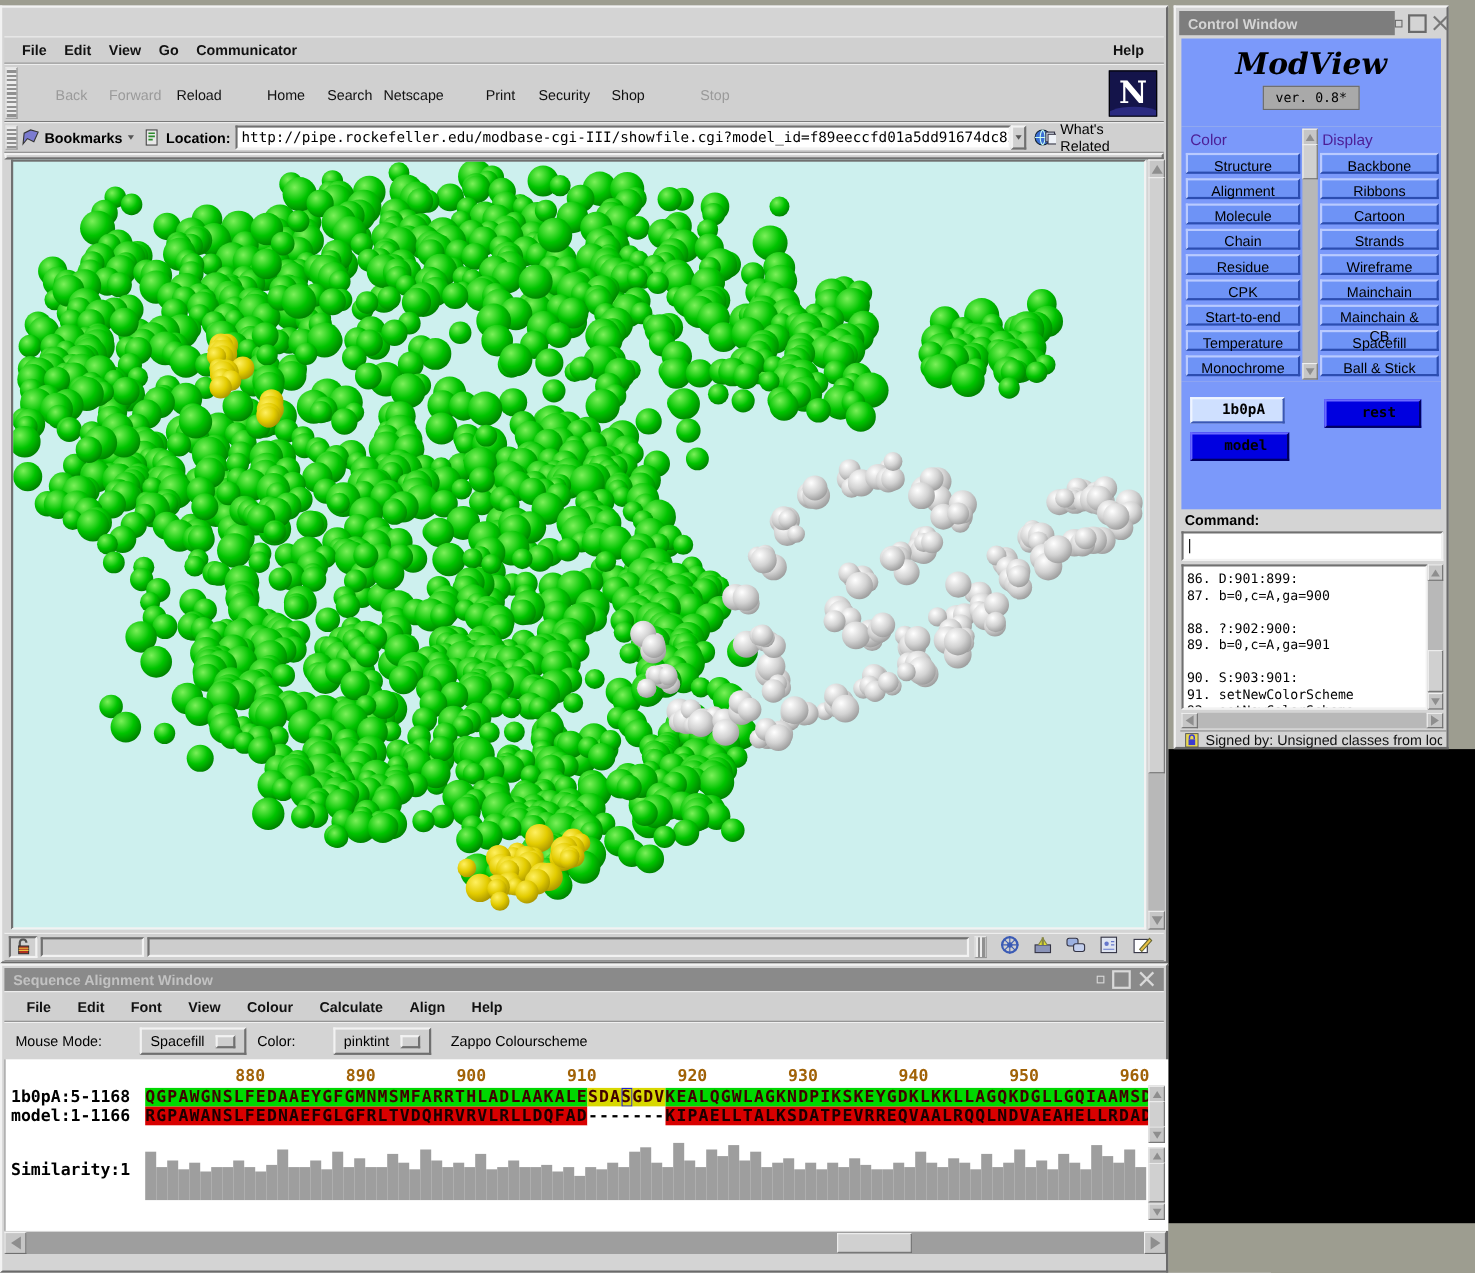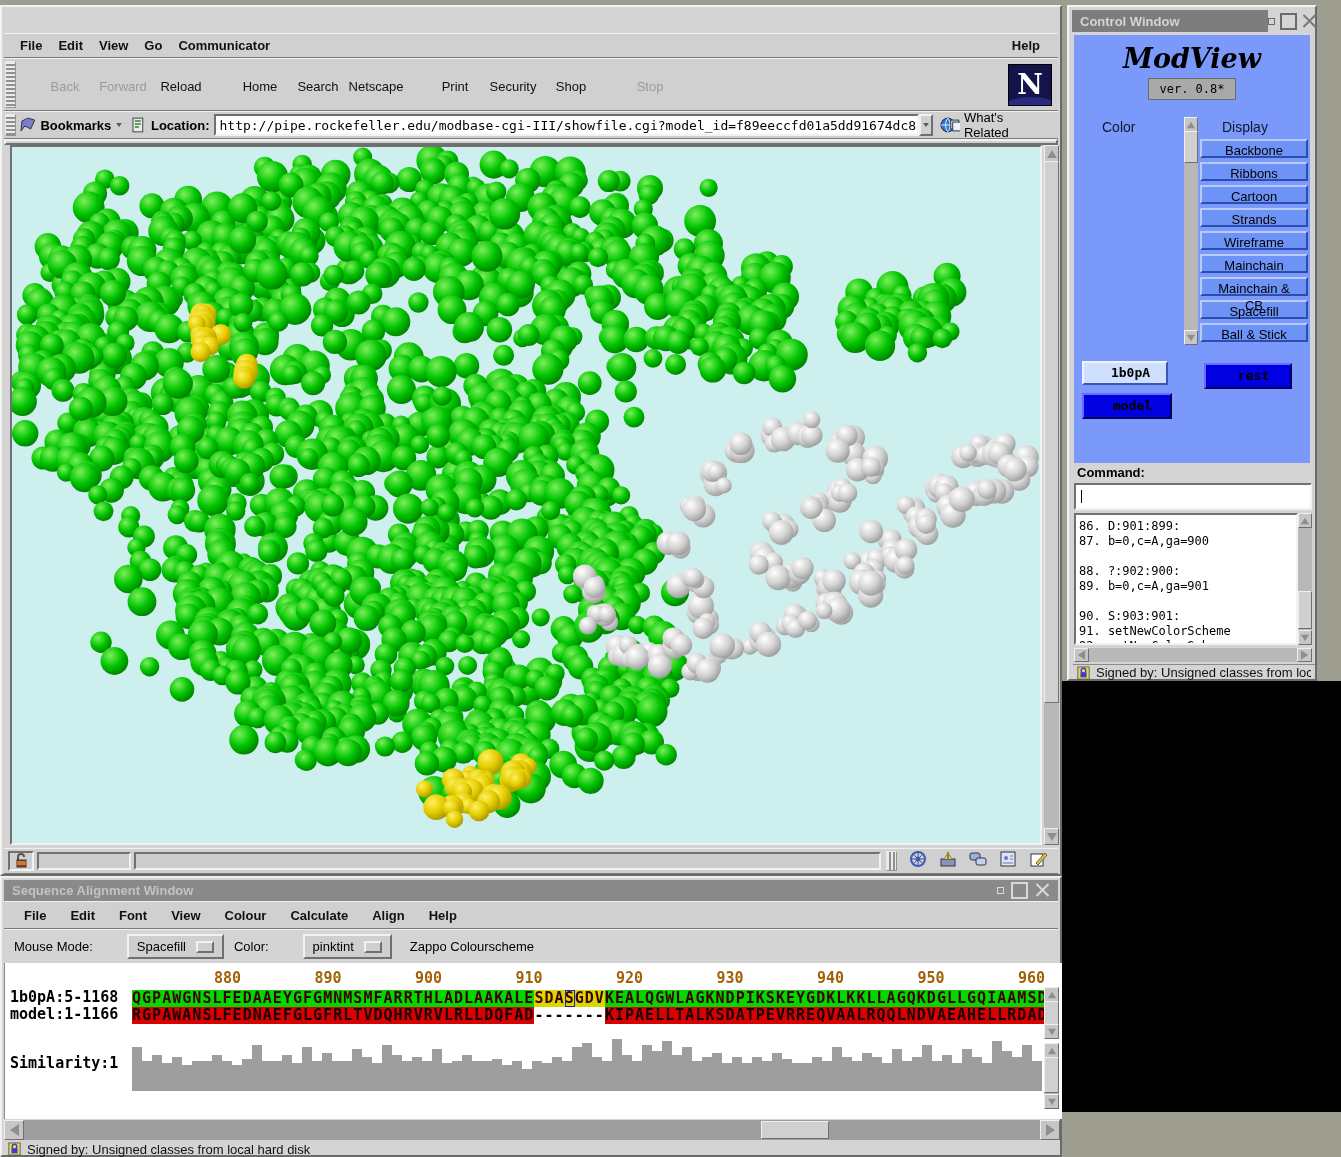--- a/index.html
+++ b/index.html
@@ -34,21 +34,21 @@
   .tri-left{width:0;height:0;border-top:6px solid transparent;border-bottom:6px solid transparent;border-right:9px solid #8e8e8e;}
   .tri-right{width:0;height:0;border-top:6px solid transparent;border-bottom:6px solid transparent;border-left:9px solid #8e8e8e;}
   .scroll-track{background:#b8b8b8;}
   .scroll-thumb{background:#d0d0d0;border:1px solid;border-color:#f0f0f0 #6f6f6f #6f6f6f #f0f0f0;}
   .scroll-btn{background:#c6c6c6;display:flex;align-items:center;justify-content:center;border:1px solid;border-color:#f0f0f0 #6f6f6f #6f6f6f #f0f0f0;}
   
   .cw-blue{background:#7b99fa;}
   .cw-btn{display:block;width:100%;height:19px;margin:0 0 4px 0;background:#6e93f6;color:#000;
           font:13px "Liberation Sans",sans-serif;text-align:center;line-height:17px;
           border:2px solid;border-color:#b9caff #2c4db0 #2c4db0 #b9caff;box-sizing:border-box;}
-  .cw-hdr{font:14px "Liberation Sans",sans-serif;color:#0f172a;margin-left:20px;}
+  .cw-hdr{font:14px "Liberation Sans",sans-serif;color:#4c1d95;}
   .mono{font-family:"DejaVu Sans Mono",monospace;}
   .mdl-btn{position:absolute;font:bold 13px "DejaVu Sans Mono",monospace;color:#000;text-align:center;box-sizing:border-box;padding-left:11px;}
   .mdl-light{background:#cfe0ff;border:2px solid;border-color:#eef4ff #3a57b5 #3a57b5 #eef4ff;}
   .mdl-dark{background:#0000e0;border:2px solid;border-color:#6a6aff #000060 #000060 #6a6aff;color:#000;}
   
   .seg{display:inline-block;font:bold 15px "DejaVu Sans Mono",monospace;letter-spacing:1.03px;height:17px;line-height:17px;white-space:pre;}
   .ruler-num{position:absolute;transform:translateX(-50%);font:bold 15px "DejaVu Sans Mono",monospace;color:#a16207;}
   .seq-label{position:absolute;left:5px;font:bold 15px "DejaVu Sans Mono",monospace;color:#000;height:17px;line-height:17px;}
   .cursor-ch{outline:1px solid #2222cc;outline-offset:-1px;}
   .bars{position:absolute;display:flex;align-items:flex-end;}
@@ -2163,20 +2163,31 @@
   </div>
 
   <div class="abs cw-blue" style="left:5px;top:28px;width:236px;height:80px;text-align:center;">
     <div style="font:italic bold 27px 'DejaVu Serif',serif;color:#000;margin-top:8px;">ModView</div>
     <div style="display:inline-block;background:#a9a9a9;border:1px solid #6a6a6a;font:12px 'DejaVu Sans Mono',monospace;padding:3px 10px;margin-top:4px;">ver. 0.8*</div>
   </div>
 
   <div class="abs cw-blue" style="left:5px;top:108px;width:236px;height:232px;">
     <span class="cw-hdr" style="position:absolute;left:8px;top:4px;">Color</span>
     <span class="cw-hdr" style="position:absolute;left:128px;top:4px;">Display</span>
+    <div id="c-colorcol" style="position:absolute;left:4px;top:24px;width:104px;">
+        <button class="cw-btn">Structure</button>
+        <button class="cw-btn">Alignment</button>
+        <button class="cw-btn">Molecule</button>
+        <button class="cw-btn">Chain</button>
+        <button class="cw-btn">Residue</button>
+        <button class="cw-btn">CPK</button>
+        <button class="cw-btn">Start-to-end</button>
+        <button class="cw-btn">Temperature</button>
+        <button class="cw-btn">Monochrome</button>
+      </div>
     <div id="c-displaycol" style="position:absolute;left:126px;top:24px;width:108px;">
         <button class="cw-btn">Backbone</button>
         <button class="cw-btn">Ribbons</button>
         <button class="cw-btn">Cartoon</button>
         <button class="cw-btn">Strands</button>
         <button class="cw-btn">Wireframe</button>
         <button class="cw-btn">Mainchain</button>
         <button class="cw-btn">Mainchain &amp; CB</button>
         <button class="cw-btn">Spacefill</button>
         <button class="cw-btn">Ball &amp; Stick</button>
@@ -2416,21 +2427,13 @@
   <div class="abs scroll-track" style="left:2px;top:242px;width:1056px;height:20px;background:#9e9e9e;">
     <div class="scroll-btn" style="position:absolute;left:0;top:0;bottom:0;width:18px;">
         <span class="tri-left"></span>
       </div>
     <div class="scroll-thumb" style="position:absolute;left:757px;top:1px;bottom:1px;width:66px;"></div>
     <div class="scroll-btn" style="position:absolute;right:0;top:0;bottom:0;width:18px;">
         <span class="tri-right"></span>
       </div>
   </div>
 
-  <div class="abs statusbar" style="left:2px;top:263px;width:1056px;height:16px;">
-    <svg class="lock-ico" viewBox="0 0 15 16" style="width:13px;height:14px;">
-        <rect x="1" y="1" width="13" height="14" fill="#e8d850" stroke="#555"></rect>
-        <rect x="4" y="7" width="7" height="6" fill="#3b3bd0"></rect>
-        <path d="M5 7 V5 a2.5 2.5 0 0 1 5 0 V7" fill="none" stroke="#3b3bd0" stroke-width="1.6"></path>
-      </svg>
-    <span>Signed by: Unsigned classes from local hard disk</span>
-  </div>
 </div>
 
 </body></html>

